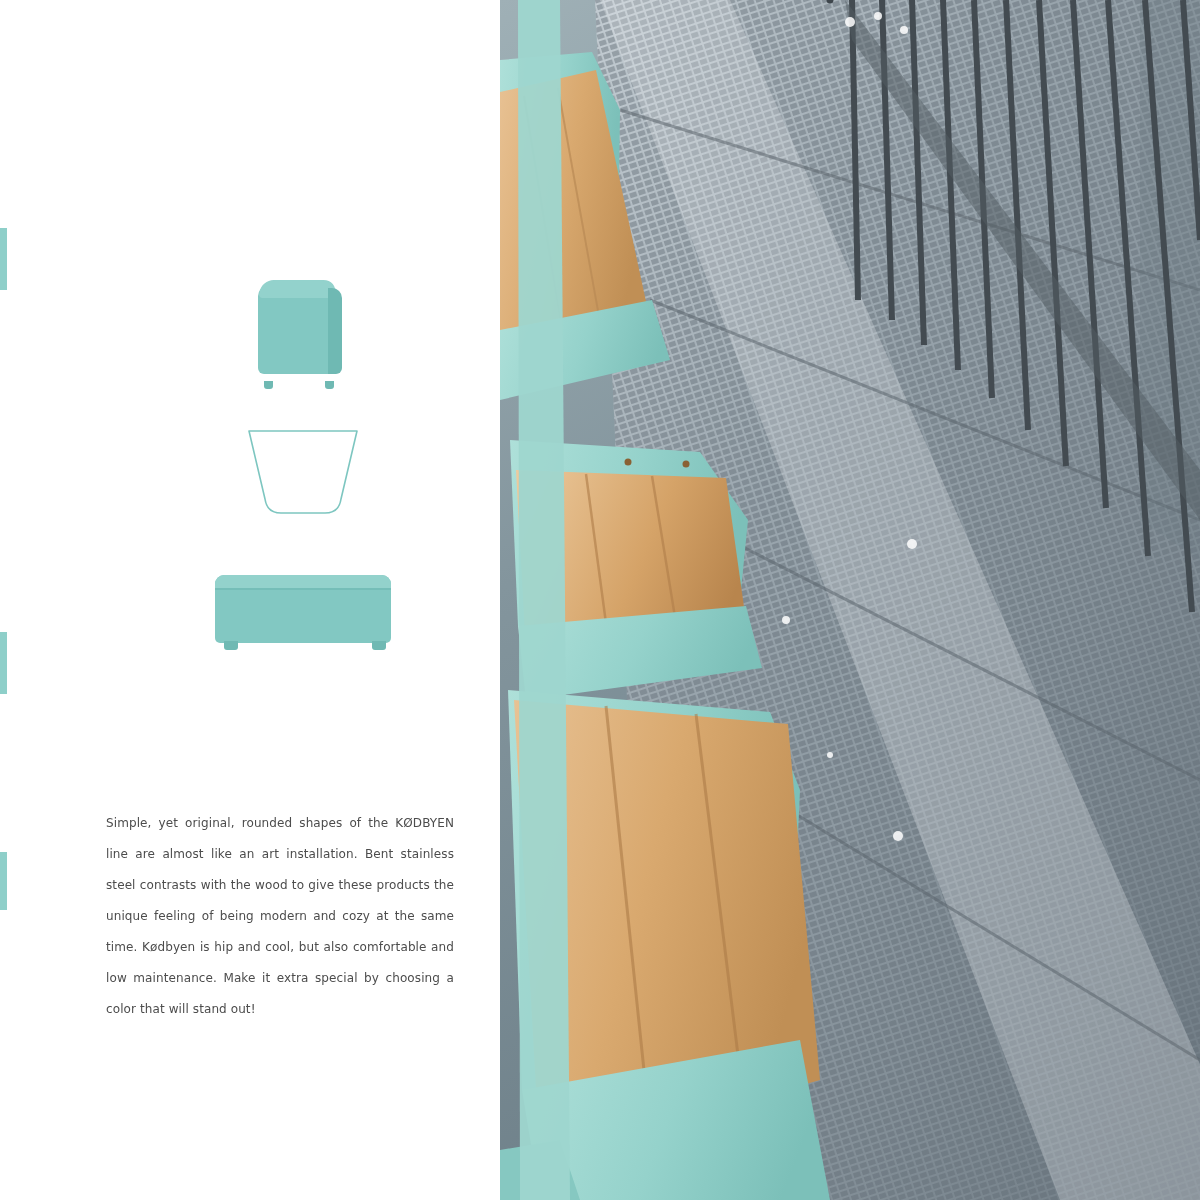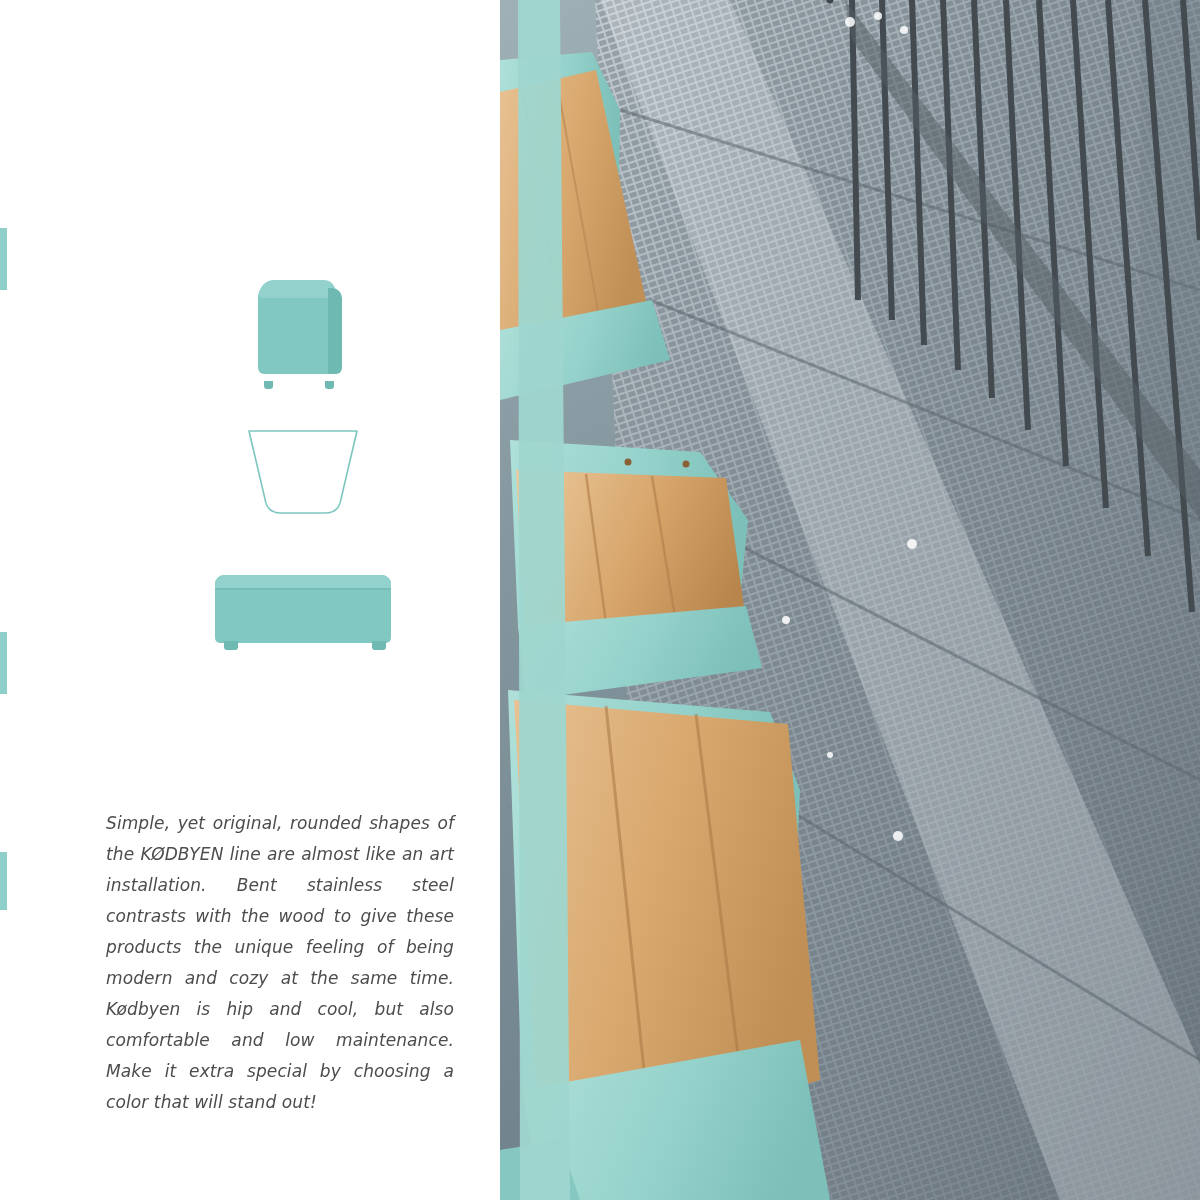--- a/index.html
+++ b/index.html
@@ -140,27 +140,26 @@
   }
   .front-foot.l { left: 9px; }
   .front-foot.r { right: 9px; }
 
   
   .copy {
     position: absolute;
     left: 106px;
     top: 808px;
     width: 348px;
-    font-size: 17px;
+    font-size: 12px;
     line-height: 31px;
     color: #4c4c4c;
     text-align: justify;
     font-family: "DejaVu Sans", sans-serif;
     letter-spacing: .1px;
-    font-style: italic;
   }
   .copy p { margin: 0; }
 
   
   .photo {
     position: absolute;
     left: 500px;
     top: 0;
     width: 700px;
     height: 1200px;

